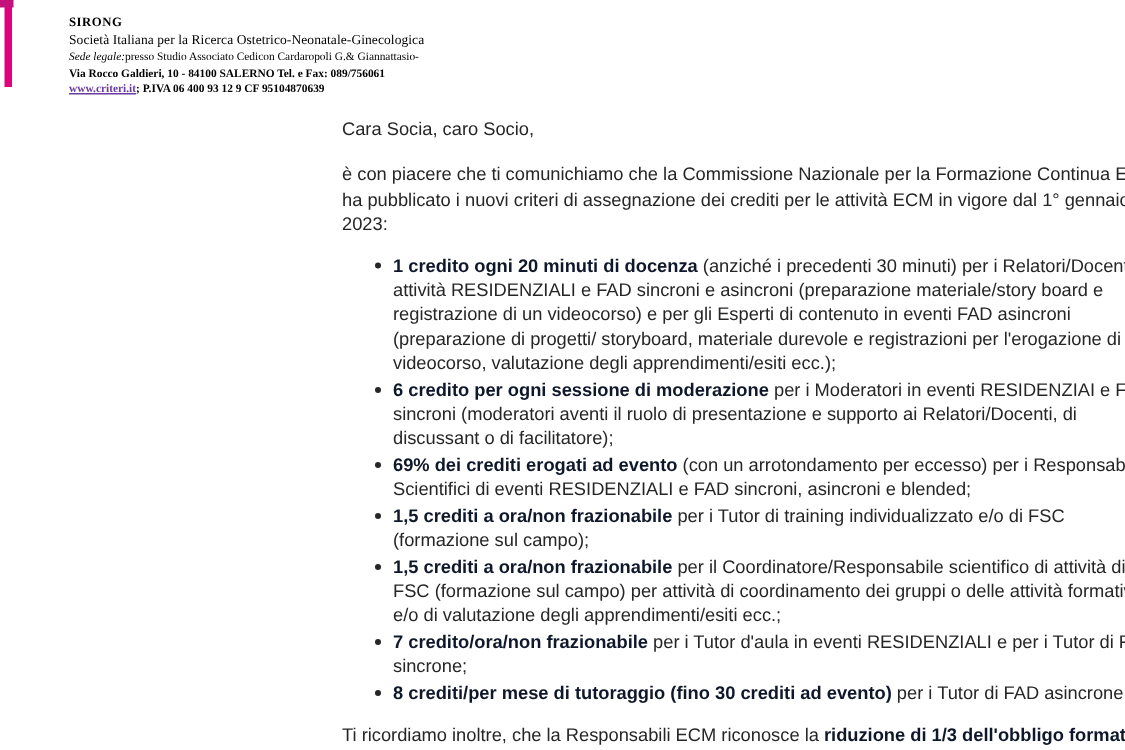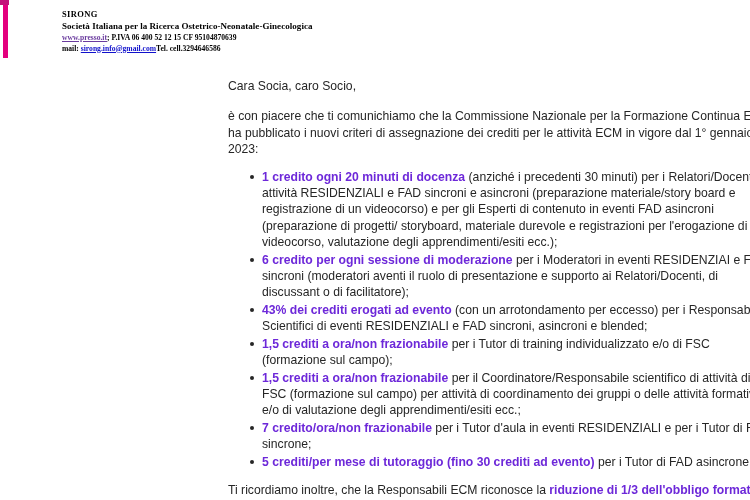--- a/index.html
+++ b/index.html
@@ -30,38 +30,37 @@
     left: 0px;
     top: 0px;
     width: 9px;
     height: 5px;
     background: #c3137a;
   }
 
   
   .letterhead {
     position: absolute;
-    left: 62px;
+    left: 46px;
     top: 8px;
     width: 330px;
     font-family: "Liberation Serif", serif;
     color: #000000;
   }
   .lh-name {
     font-size: 8.5px;
     font-weight: bold;
     letter-spacing: 0.35px;
     line-height: 12px;
   }
   .lh-sub {
     font-size: 9px;
     line-height: 13px;
     letter-spacing: 0.05px;
     white-space: nowrap;
-    font-weight: bold;
   }
   .lh-line {
     font-size: 7.6px;
     line-height: 10.5px;
     white-space: nowrap;
     font-weight: bold;
   }
   .lh-line.ital {
     font-weight: normal;
   }
@@ -84,21 +83,21 @@
     font-size: 12.2px;
     line-height: 16.4px;
     color: #262626;
   }
   .letter p {
     margin: 0 0 11px 0;
   }
   .letter p.salutation {
     margin-bottom: 14px;
   }
-  .letter b { font-weight: bold; color: #6d28d9; }
+  .letter b { font-weight: bold; color: #0f172a; }
 
   ul.credit-list {
     margin: 0 0 12px 0;
     padding: 0 0 0 22px;
     list-style: none;
   }
   ul.credit-list li {
     position: relative;
     margin: 0 0 1px 0;
     padding-left: 12px;
@@ -116,54 +115,54 @@
 </style>
 </head>
 <body>
 
 <div class="accent-bar"></div>
 <div class="accent-bar-cap"></div>
 
 <div class="letterhead">
   <div class="lh-name">SIRONG</div>
   <div class="lh-sub">Società Italiana per la Ricerca Ostetrico-Neonatale-Ginecologica</div>
+  <div class="lh-line ital">
+    <span class="it">Sede legale:</span><span>presso Studio Associato Cedicon Cardaropoli G.&amp; Giannattasio-</span>
+  </div>
+  <div class="lh-line">Via Rocco Galdieri, 10 -  84100   SALERNO    Tel.  e Fax: 089/756061</div>
   <div class="lh-line">
-    <a class="lh-link pur" href="#">www.presso.it</a><span>;  P.IVA  06 400 52 12 15  CF  95104870639</span>
-  </div>
-  <div class="lh-line">
-    <span>mail:</span>
-    <a class="lh-link" href="#">sirong.info@gmail.com</a><span>Tel. cell.3294646586</span>
+    <a class="lh-link pur" href="#">www.criteri.it</a><span>;  P.IVA  06 400 93 12 9  CF  95104870639</span>
   </div>
 </div>
 
 <div class="letter">
 
   <p class="salutation">Cara Socia, caro Socio,</p>
 
   <p>è con piacere che ti comunichiamo che la Commissione Nazionale per la Formazione Continua ECM ha pubblicato i nuovi criteri di assegnazione dei crediti per le attività ECM in vigore dal 1° gennaio 2023:</p>
 
   <ul class="credit-list">
     <li>
       <b>1 credito ogni 20 minuti di docenza</b><span> (anziché i precedenti 30 minuti) per i Relatori/Docenti di attività RESIDENZIALI e FAD sincroni e asincroni (preparazione materiale/story board e registrazione di un videocorso) e per gli Esperti di contenuto in eventi FAD asincroni (preparazione di progetti/ storyboard, materiale durevole e registrazioni per l'erogazione di un videocorso, valutazione degli apprendimenti/esiti ecc.);</span>
     </li>
     <li>
       <b>6 credito per ogni sessione di moderazione</b><span> per i Moderatori in eventi RESIDENZIAI e FAD sincroni (moderatori aventi il ruolo di presentazione e supporto ai Relatori/Docenti, di discussant o di facilitatore);</span>
     </li>
     <li>
-      <b>43% dei crediti erogati ad evento</b><span> (con un arrotondamento per eccesso) per i Responsabili Scientifici di eventi RESIDENZIALI e FAD sincroni, asincroni e blended;</span>
+      <b>69% dei crediti erogati ad evento</b><span> (con un arrotondamento per eccesso) per i Responsabili Scientifici di eventi RESIDENZIALI e FAD sincroni, asincroni e blended;</span>
     </li>
     <li>
       <b>1,5 crediti a ora/non frazionabile</b><span> per i Tutor di training individualizzato e/o di FSC (formazione sul campo);</span>
     </li>
     <li>
       <b>1,5 crediti a ora/non frazionabile</b><span> per il Coordinatore/Responsabile scientifico di attività di FSC (formazione sul campo) per attività di coordinamento dei gruppi o delle attività formative, e/o di valutazione degli apprendimenti/esiti ecc.;</span>
     </li>
     <li>
       <b>7 credito/ora/non frazionabile</b><span> per i Tutor d'aula in eventi RESIDENZIALI e per i Tutor di FAD sincrone;</span>
     </li>
     <li>
-      <b>5 crediti/per mese di tutoraggio (fino 30 crediti ad evento)</b><span> per i Tutor di FAD asincrone.</span>
+      <b>8 crediti/per mese di tutoraggio (fino 30 crediti ad evento)</b><span> per i Tutor di FAD asincrone.</span>
     </li>
   </ul>
 
   <p><span>Ti ricordiamo inoltre, che la Responsabili ECM riconosce la </span><b>riduzione di 1/3 dell'obbligo formativo individuale triennale 2020/2022 (cioè 50 crediti)</b><span> per tutti i professionisti sanitari. Questo bonus sarà visibile all’interno dell’area riservata del sito Co.Ge.A.P.S. </span></p>
 
 </div>
 
 </body></html>

